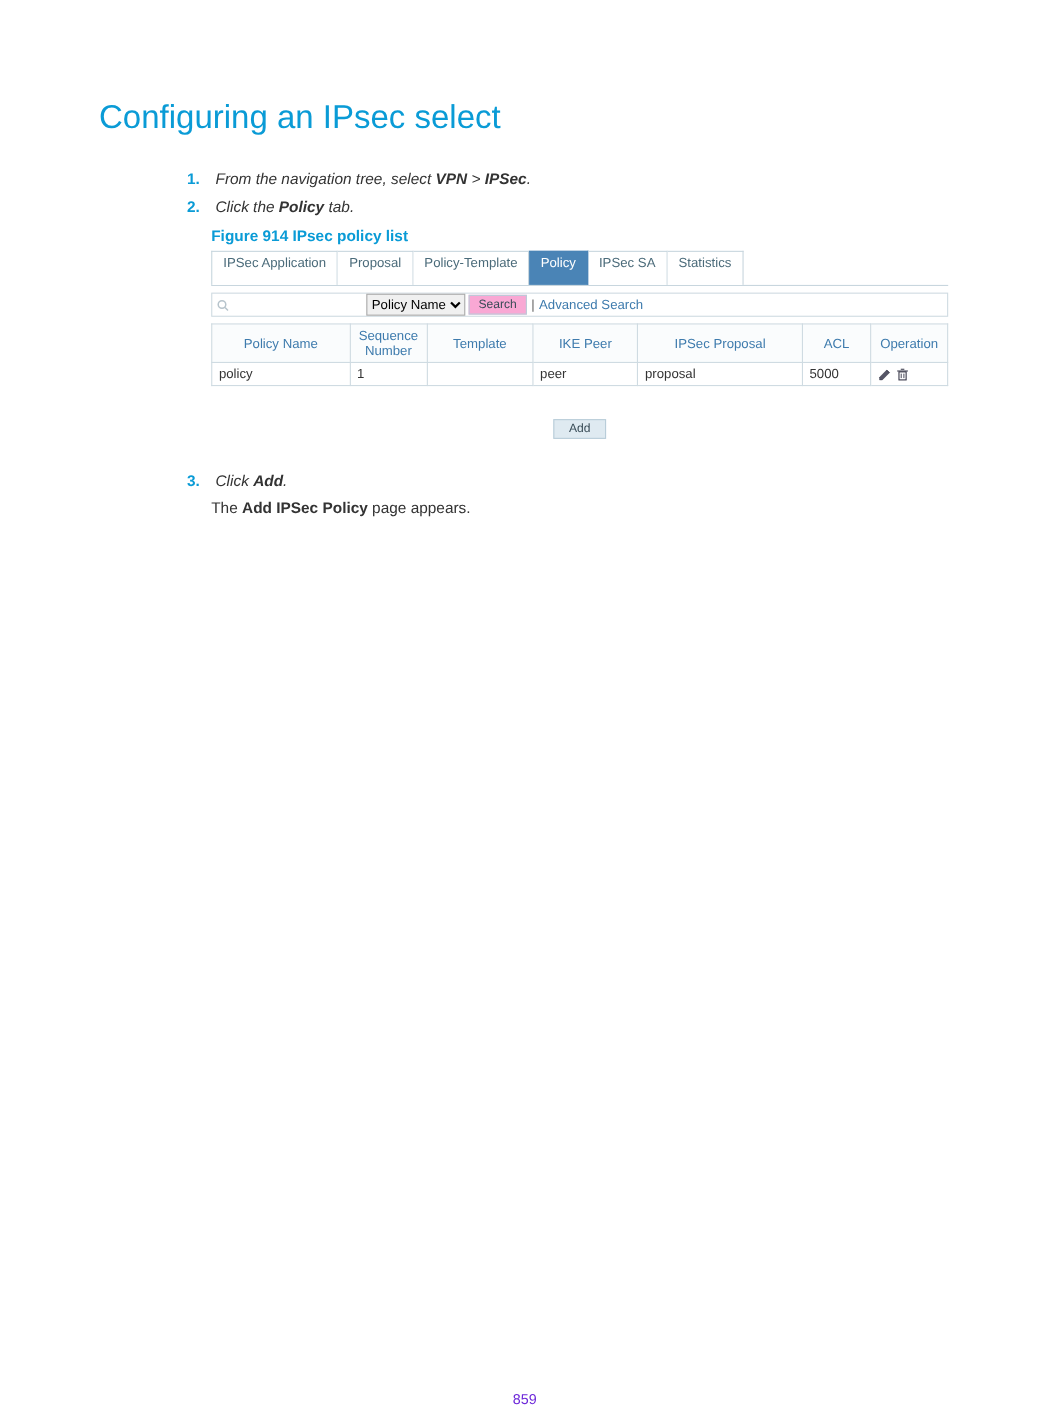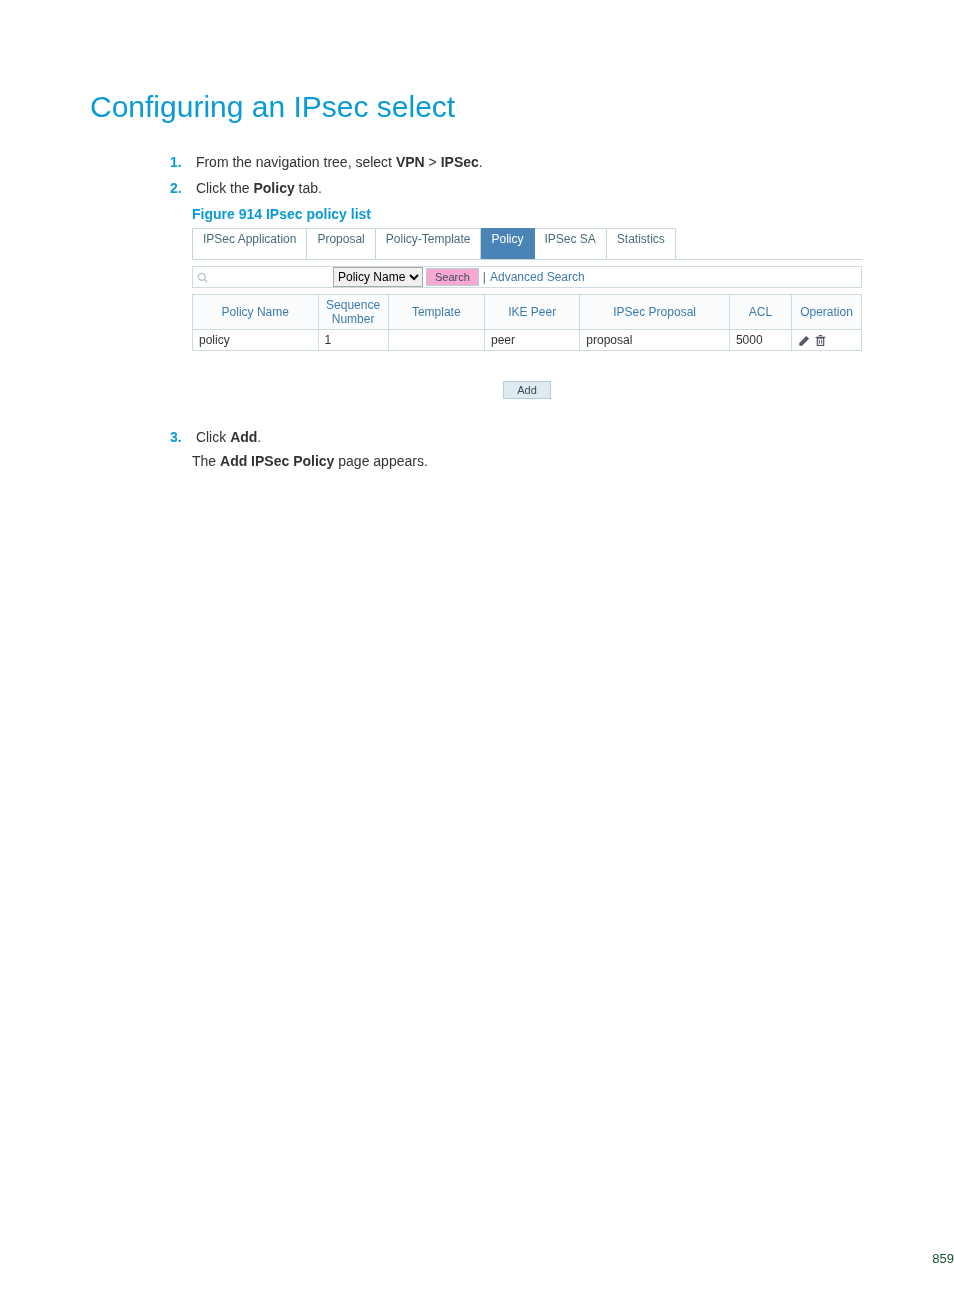--- a/index.html
+++ b/index.html
@@ -30,21 +30,21 @@
   }
   ol.steps > li {
     margin-bottom: 10px;
   }
   .step-num {
     color: #0a9bd6;
     font-weight: bold;
     display: inline-block;
     width: 22px;
   }
-  .step-text { display: inline; }
+  .step-text { display: inline; font-style: italic; }
   .step-sub {
     margin-left: 22px;
     margin-top: 8px;
     margin-bottom: 8px;
     display: block;
   }
   .step-bold { font-weight: bold; }
   .fig-caption {
     color: #0a9bd6;
     font-weight: bold;
@@ -138,25 +138,25 @@
   }
   .btn-add {
     border: 1px solid #b9cdd9;
     background: #dfeaf1;
     color: #384b56;
     padding: 2px 13px;
     font-size: 11px;
   }
   .page-num {
     position: absolute;
-    bottom: 30px;
+    bottom: 17px;
     left: 0; right: 0;
-    text-align: right;
+    text-align: center;
     font-size: 13px;
-    color: #14532d;
+    color: #6d28d9;
   }
 </style>
 </head>
 <body>
 
 <div class="page">
   <h1>Configuring an IPsec select</h1>
 
   <ol class="steps">
 

